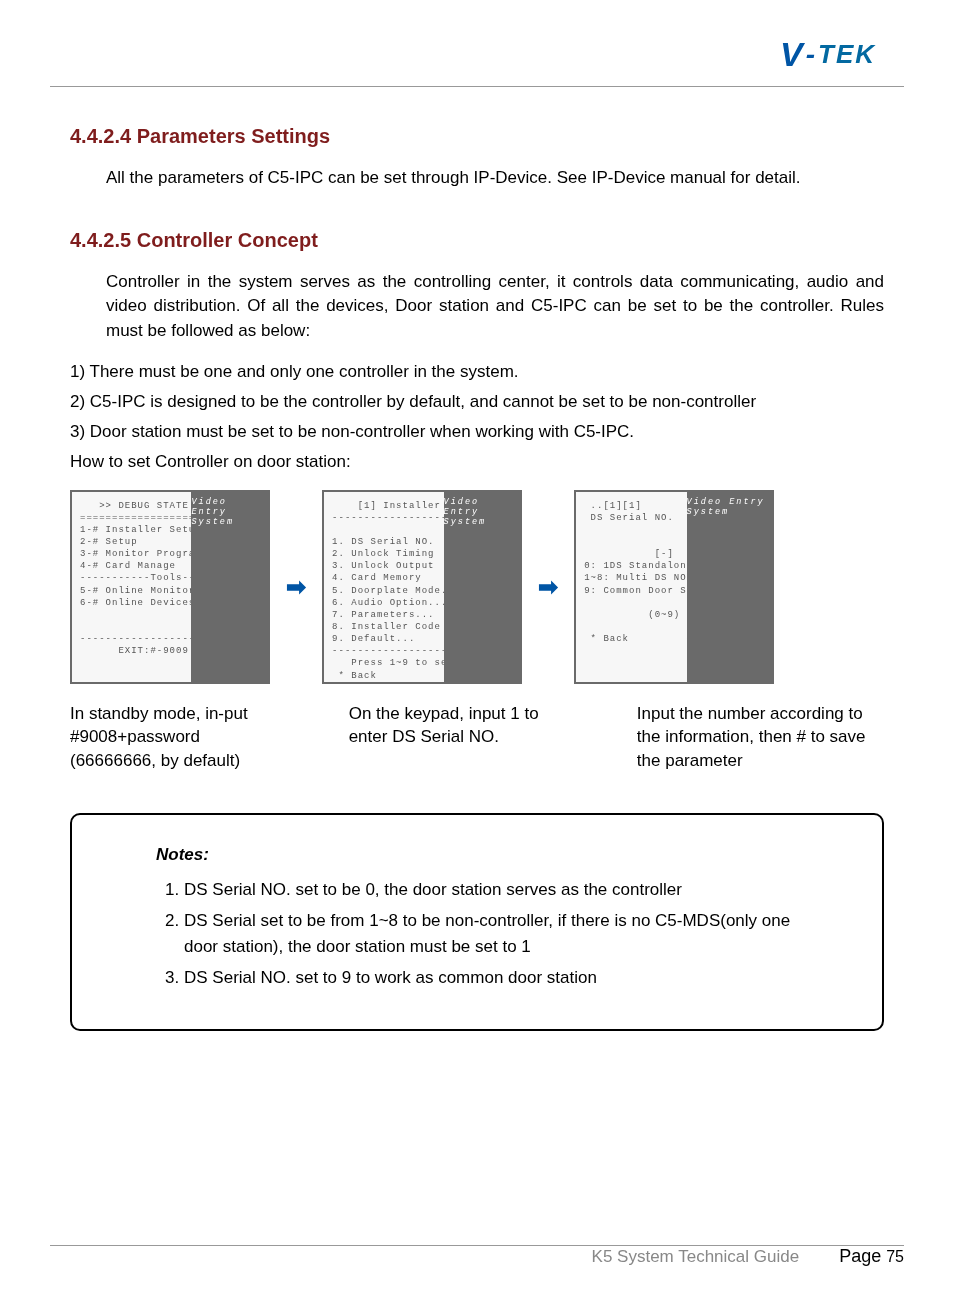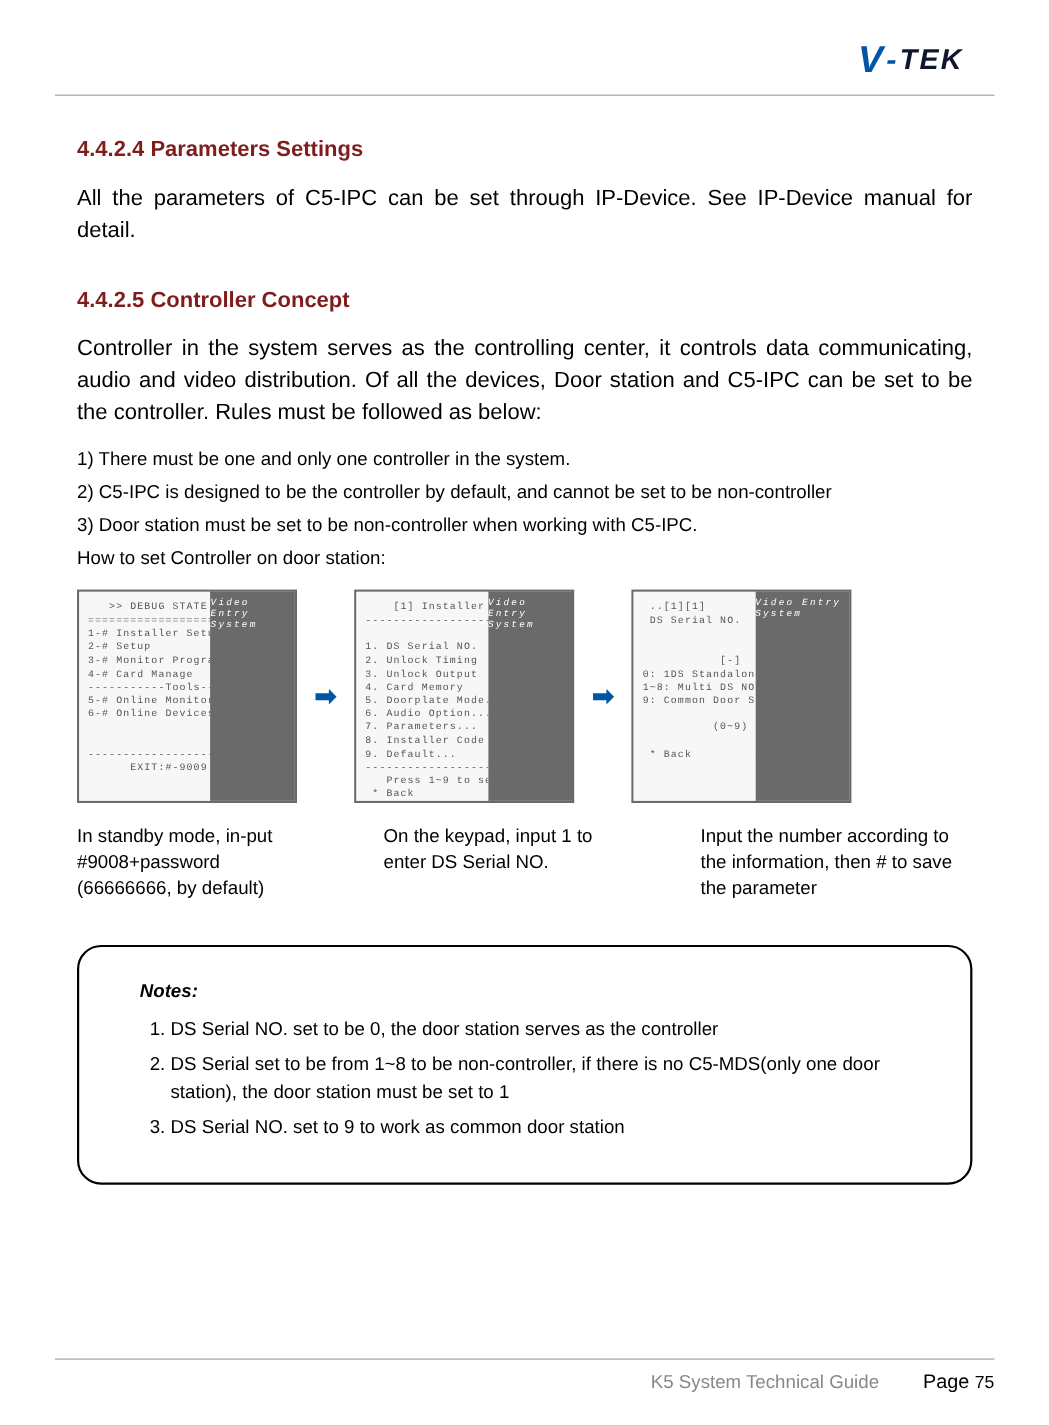--- a/index.html
+++ b/index.html
@@ -25,33 +25,34 @@
   .logo {
     display: flex;
     align-items: center;
     font-weight: 900;
     font-style: italic;
     font-size: 26px;
     letter-spacing: 2px;
   }
   .logo-v { color:#0055a5; font-size:34px; }
   .logo-hyphen { color:#0055a5; font-size:28px; margin:0 1px; }
-  .logo-rest { color:#0f172a;text-align:right; }
+  .logo-rest { color:#0369a1;text-align:right; }
   .content { padding: 0 20px; }
   .section-heading {
     color: #7f1d1d;
     font-weight: 700;
     font-size: 20px;
     margin: 0 0 18px 0;
   }
   .para {
-    font-size: 20px;
+    font-size: 17px;
     line-height: 1.45;
     margin-bottom: 18px;
     text-align: justify;
+    margin-left: 36px;
   }
   .rule-line { font-size: 17px; margin-bottom: 10px; }
   .screens-row {
     display: flex;
     align-items: center;
     justify-content: flex-start;
     gap: 16px;
     margin: 18px 0 18px 0;
   }
   .screen-box {
@@ -95,41 +96,40 @@
   }
   .caption {
     font-size: 17px;
     line-height: 1.4;
     width: 230px;
   }
   .caption.c2 { width: 240px; }
   .caption.c3 { width: 260px; }
   .notes-box {
     border: 2px solid #000;
-    border-radius: 22px;
-    padding: 30px 55px 32px 55px;
+    border-radius: 10px;
+    padding: 30px 55px 32px 84px;
     margin: 0 0 0 0;
   }
   .notes-title {
     font-weight: 700;
     font-style: italic;
     font-size: 17px;
     margin-bottom: 12px;
   }
   .notes-list { list-style: decimal; padding-left: 28px; }
   .notes-list li { font-size: 17px; line-height: 1.5; margin-bottom: 6px; }
   .footer {
     position: absolute;
     bottom: 28px;
     left: 50px; right: 50px;
     border-top: 1px solid #999;
     display: flex;
     justify-content: flex-end;
     align-items: center;
-    padding-top: 10px;
     gap: 40px;
   }
   .footer-guide { color:#888; font-size:17px; }
   .footer-page { font-size:18px; }
   .footer-page .num { font-size:16px; font-weight:500; }
 </style>
 </head>
 <body>
 
 <div class="page">

